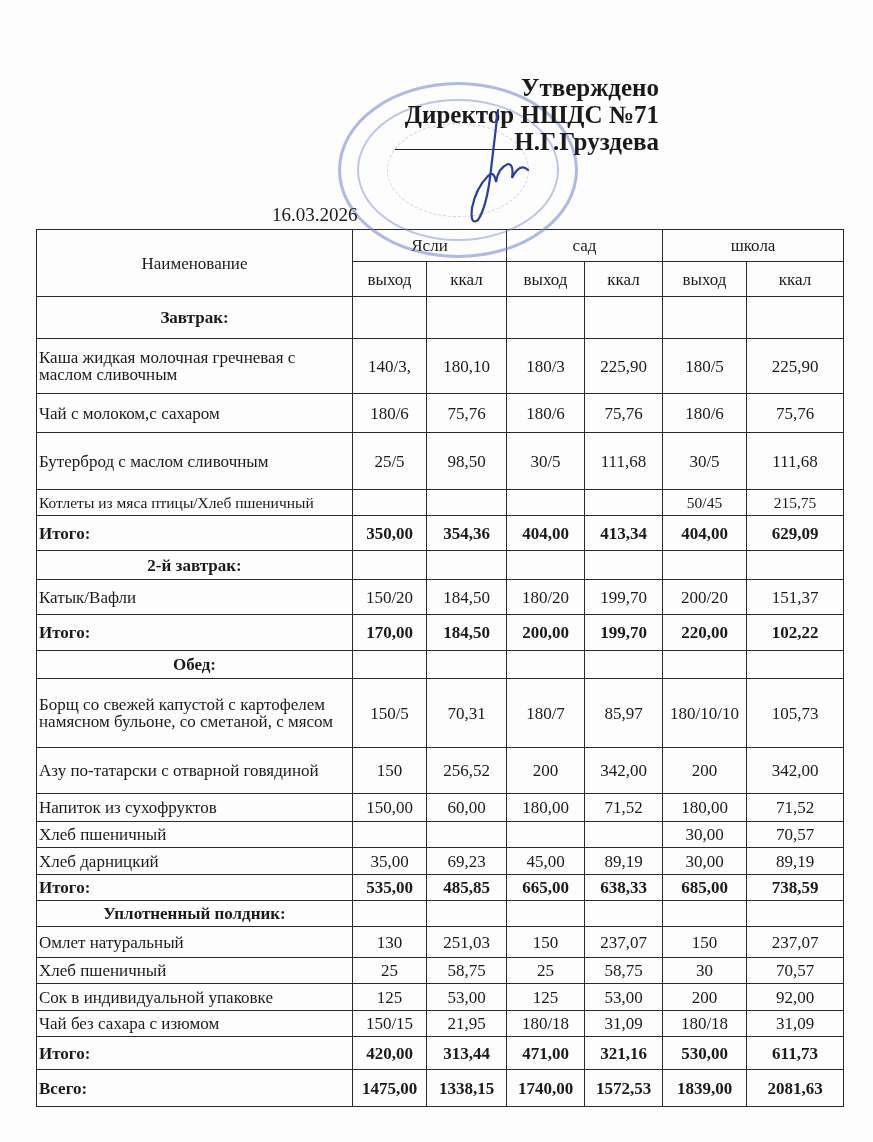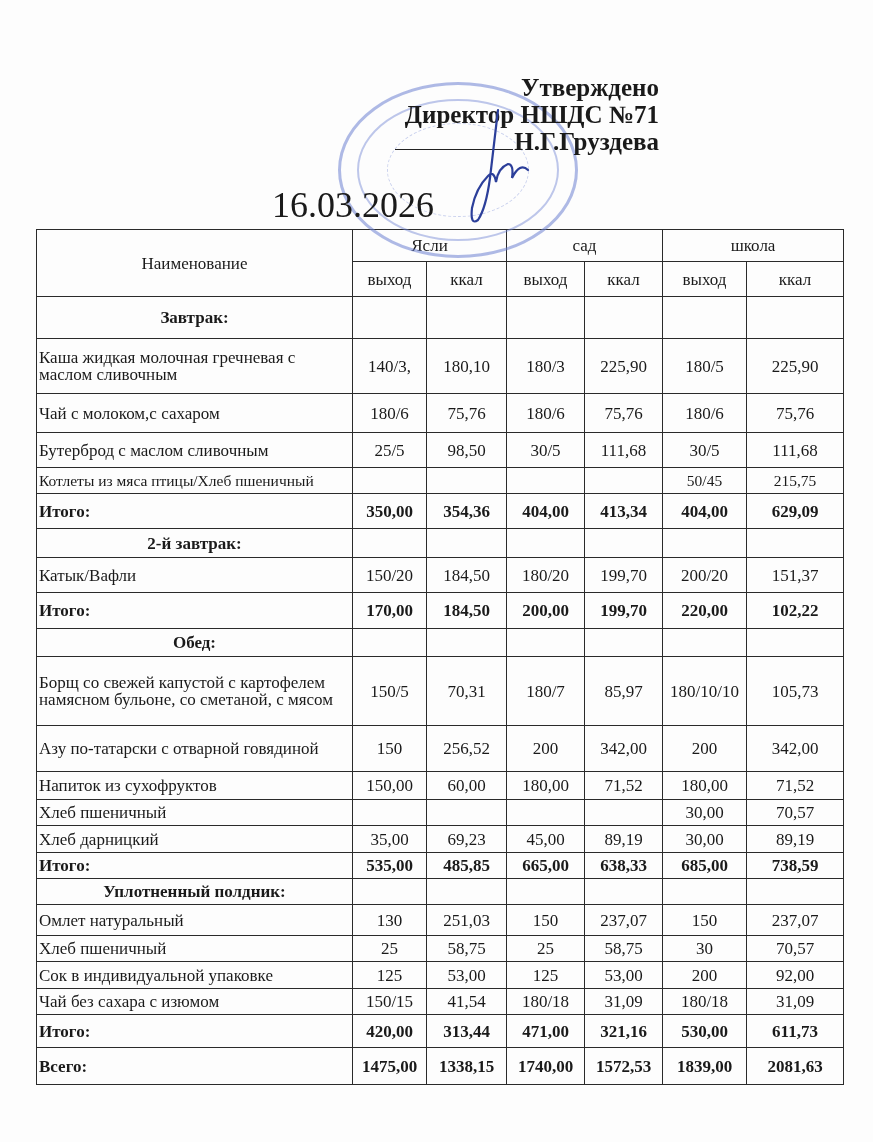--- a/index.html
+++ b/index.html
@@ -20,21 +20,21 @@
   .stamp::before {
     content: ""; position: absolute; left: 16px; top: 14px; right: 16px; bottom: 14px;
     border-radius: 50%; border: 2px solid rgba(110,130,210,0.45);
   }
   .stamp::after {
     content: ""; position: absolute; left: 46px; top: 38px; right: 46px; bottom: 38px;
     border-radius: 50%; border: 1.5px dashed rgba(110,130,210,0.35);
   }
   .signature { position: absolute; left: 450px; top: 108px; z-index: 4; pointer-events: none; }
   .date {
-    position: absolute; left: 272px; top: 184px; font-size: 36px; z-index: 3;
+    position: absolute; left: 272px; top: 204px; font-size: 19px; z-index: 3;
   }
   table {
     position: absolute; left: 36px; top: 229px; border-collapse: collapse;
     table-layout: fixed; width: 807px; z-index: 1; font-size: 17px;
   }
   td, th {
     border: 1.4px solid #2a2a2a; padding: 0 2px; text-align: center; vertical-align: middle;
     font-weight: normal; line-height: 19px; overflow: hidden;
   }
   td.name { text-align: left; padding-left: 2px; }
@@ -108,21 +108,21 @@
       </tr>
       <tr style="height: 39px;">
         <td class="name">Чай с молоком,с сахаром</td>
         <td>180/6</td>
         <td>75,76</td>
         <td>180/6</td>
         <td>75,76</td>
         <td>180/6</td>
         <td>75,76</td>
       </tr>
-      <tr style="height: 35px; font-family: Liberation Serif, serif;">
+      <tr style="height: 57px; font-family: Liberation Serif, serif;">
         <td class="name wrapcell">Бутерброд  с маслом сливочным</td>
         <td>25/5</td>
         <td>98,50</td>
         <td>30/5</td>
         <td>111,68</td>
         <td>30/5</td>
         <td>111,68</td>
       </tr>
       <tr style="height: 26px;">
         <td class="name small" colspan="1" style="white-space: nowrap; overflow: visible; position: relative; z-index: 2;">Котлеты из мяса птицы/Хлеб пшеничный</td>
@@ -264,21 +264,21 @@
         <td>125</td>
         <td>53,00</td>
         <td>125</td>
         <td>53,00</td>
         <td>200</td>
         <td>92,00</td>
       </tr>
       <tr style="height: 26px;">
         <td class="name">Чай без сахара с изюмом</td>
         <td>150/15</td>
-        <td>41,54</td>
+        <td>21,95</td>
         <td>180/18</td>
         <td>31,09</td>
         <td>180/18</td>
         <td>31,09</td>
       </tr>
       <tr class="total" style="height: 33px;">
         <td class="name">Итого:</td>
         <td>420,00</td>
         <td>313,44</td>
         <td>471,00</td>

